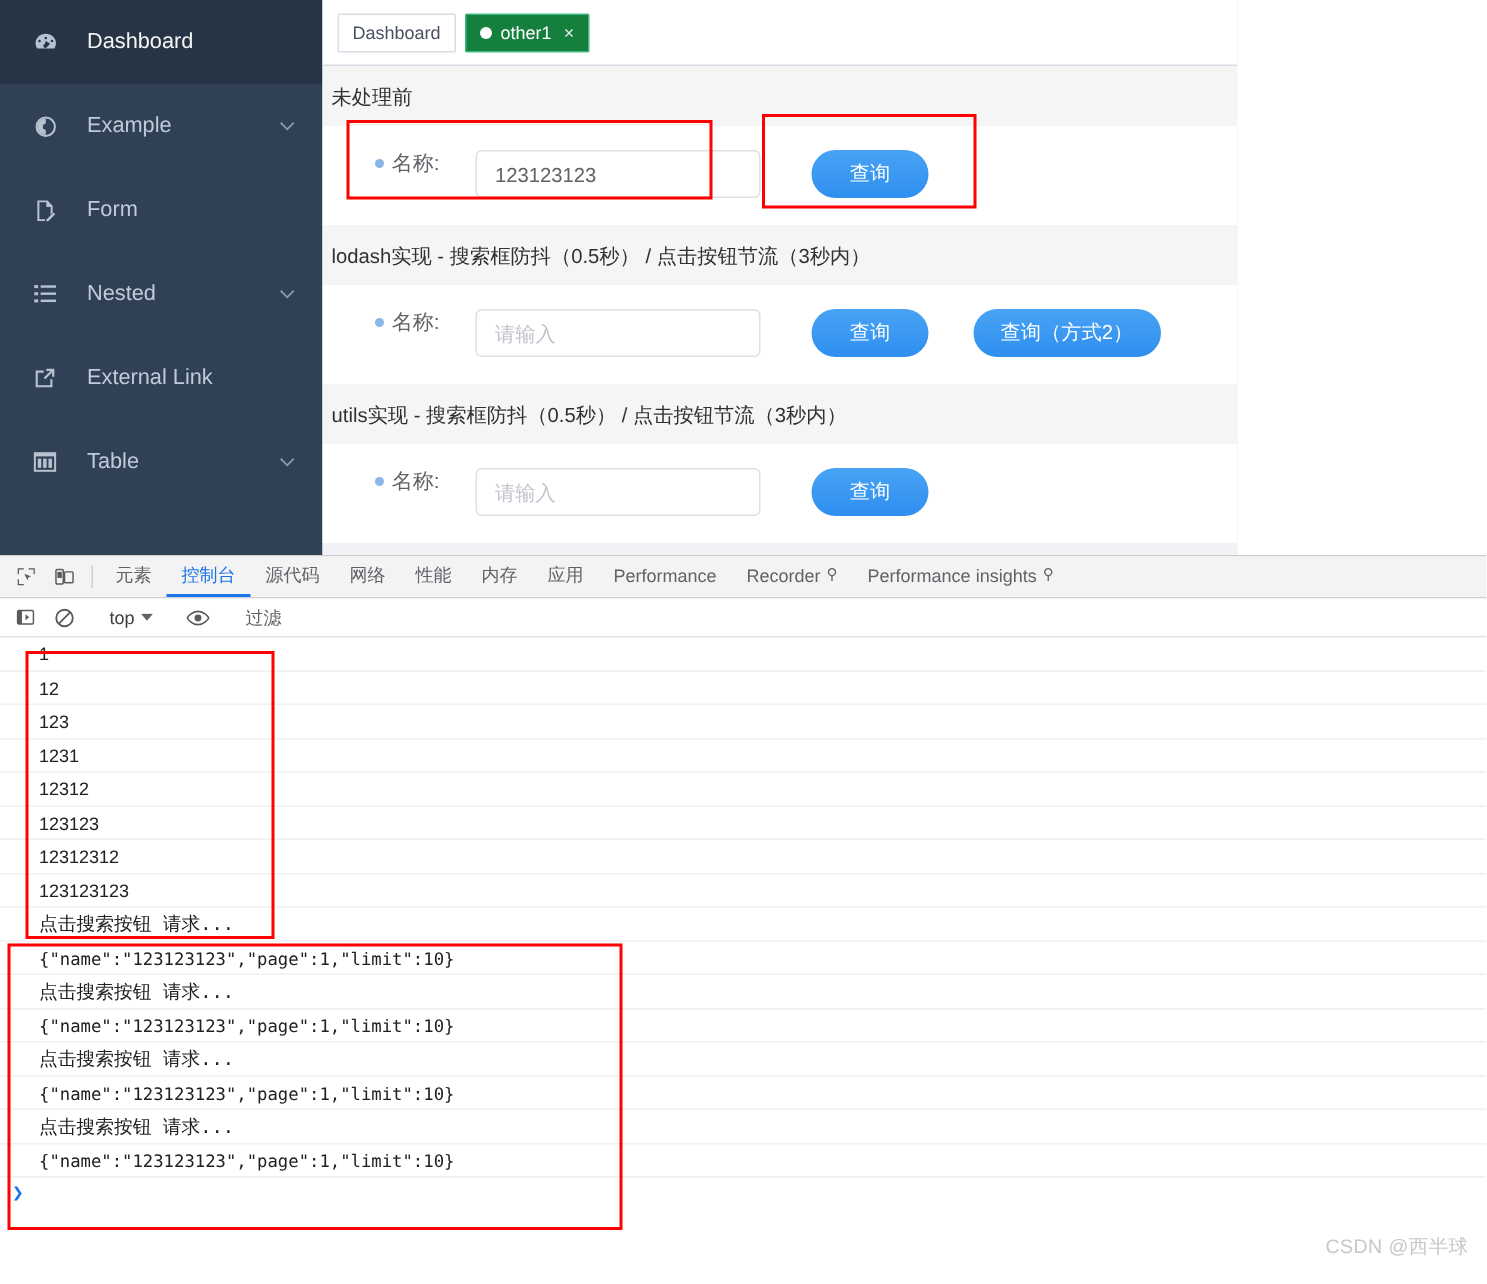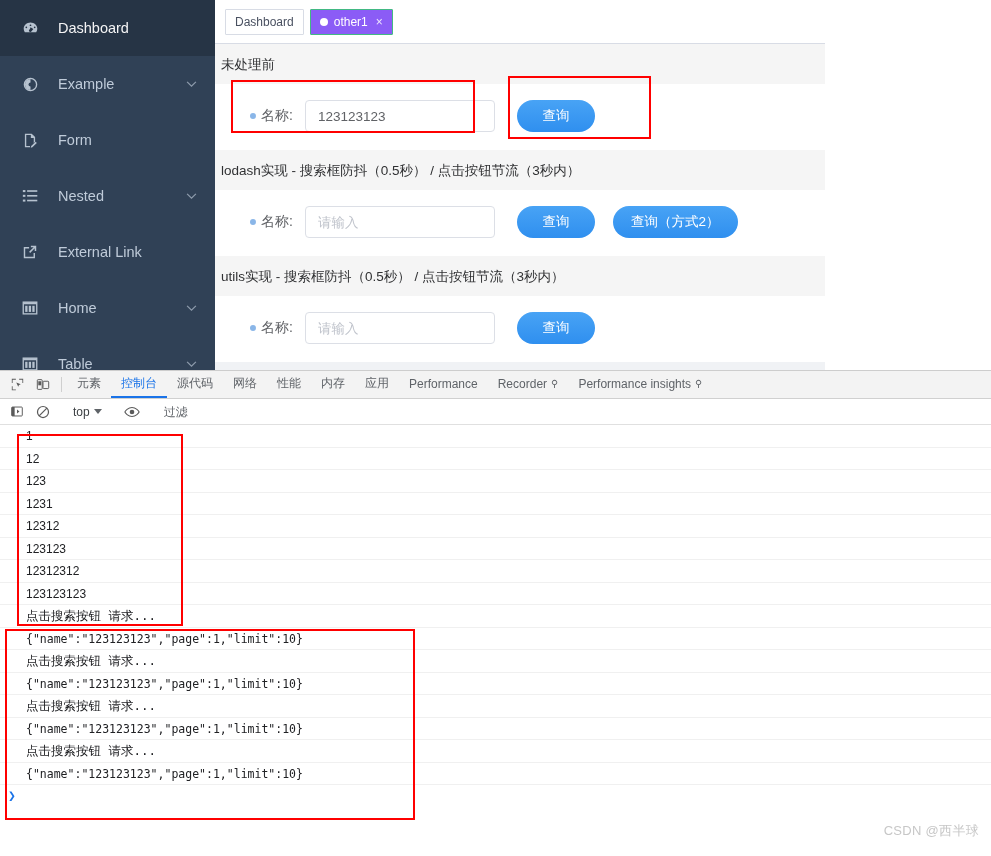--- a/index.html
+++ b/index.html
@@ -48,39 +48,39 @@
   .tabbar {
     height: 44px; background: #fff; border-bottom: 1px solid #d8dce5;
     display: flex; align-items: center; padding: 0 10px; gap: 6px;
   }
   .tab {
     height: 26px; display: inline-flex; align-items: center; gap: 6px;
     padding: 0 9px; font-size: 12px; border: 1px solid #d8dce5;
     background: #fff; color: #495060; cursor: pointer; border-radius: 1px;
   }
   .tab.active {
-    background: #8b5cf6; border-color: #42b983; color: #fff;
+    background: #15803d; border-color: #42b983; color: #fff;
   }
   .tab-dot {
     width: 8px; height: 8px; border-radius: 50%;
     background: #fff; display: inline-block;
   }
   .tab-close {
     font-size: 12px; line-height: 1; opacity: .85; margin-left: 2px;
     cursor: pointer;
   }
 
   .section-head {
     padding: 12px 6px 10px 6px; font-size: 13.5px; color: #303133;
     background: #f5f5f5;
   }
   .section-body {
     background: #fff; padding: 16px 0 18px 0;
   }
-  .form-row { display: flex; align-items: center; padding-left: 12px; gap: 0; }
+  .form-row { display: flex; align-items: flex-start; padding-left: 12px; gap: 12px; }
   .form-label {
     display: flex; align-items: center; gap: 5px;
     font-size: 14px; color: #606266; width: 66px;
     justify-content: flex-end; margin-right: 12px;
   }
   .req-dot { width: 6px; height: 6px; border-radius: 50%; background: #8ab6e8; }
   .el-input {
     width: 190px; height: 32px; border: 1px solid #dcdfe6; border-radius: 4px;
     background: #fff; font-size: 13.5px; color: #606266;
     padding: 0 12px; outline: none;
@@ -230,37 +230,20 @@
           </span>
         </div>
         <div class="side-item">
           <span class="side-ico">
             <svg width="16" height="16" viewBox="0 0 18 18">
               <path d="M2 3.4h6V5H3.6v9.4H13V10h1.6v6H2z" fill="currentColor"></path>
               <path d="M10 2h6v6h-1.7V4.9l-5.1 5.1-1.2-1.2 5.1-5.1H10z" fill="currentColor"></path>
             </svg>
           </span>
           <span class="side-label">External Link</span>
-        </div>
-        <div class="side-item">
-          <span class="side-ico">
-            <svg width="16" height="16" viewBox="0 0 18 18">
-              <rect x="1.4" y="2.4" width="15.2" height="13.2" fill="none" stroke="currentColor" stroke-width="1.5"></rect>
-              <rect x="3.6" y="6.5" width="2.6" height="6.9" fill="currentColor"></rect>
-              <rect x="7.6" y="6.5" width="2.6" height="6.9" fill="currentColor"></rect>
-              <rect x="11.6" y="6.5" width="2.6" height="6.9" fill="currentColor"></rect>
-              <rect x="1.4" y="2.4" width="15.2" height="2.4" fill="currentColor"></rect>
-            </svg>
-          </span>
-          <span class="side-label">Home</span>
-          <span class="side-arrow">
-            <svg width="11" height="7" viewBox="0 0 12 8">
-              <path d="M1 1.5L6 6.5L11 1.5" fill="none" stroke="currentColor" stroke-width="1.4"></path>
-            </svg>
-          </span>
         </div>
         <div class="side-item">
           <span class="side-ico">
             <svg width="16" height="16" viewBox="0 0 18 18">
               <rect x="1.4" y="2.4" width="15.2" height="13.2" fill="none" stroke="currentColor" stroke-width="1.5"></rect>
               <rect x="3.6" y="6.5" width="2.6" height="6.9" fill="currentColor"></rect>
               <rect x="7.6" y="6.5" width="2.6" height="6.9" fill="currentColor"></rect>
               <rect x="11.6" y="6.5" width="2.6" height="6.9" fill="currentColor"></rect>
               <rect x="1.4" y="2.4" width="15.2" height="2.4" fill="currentColor"></rect>
             </svg>

